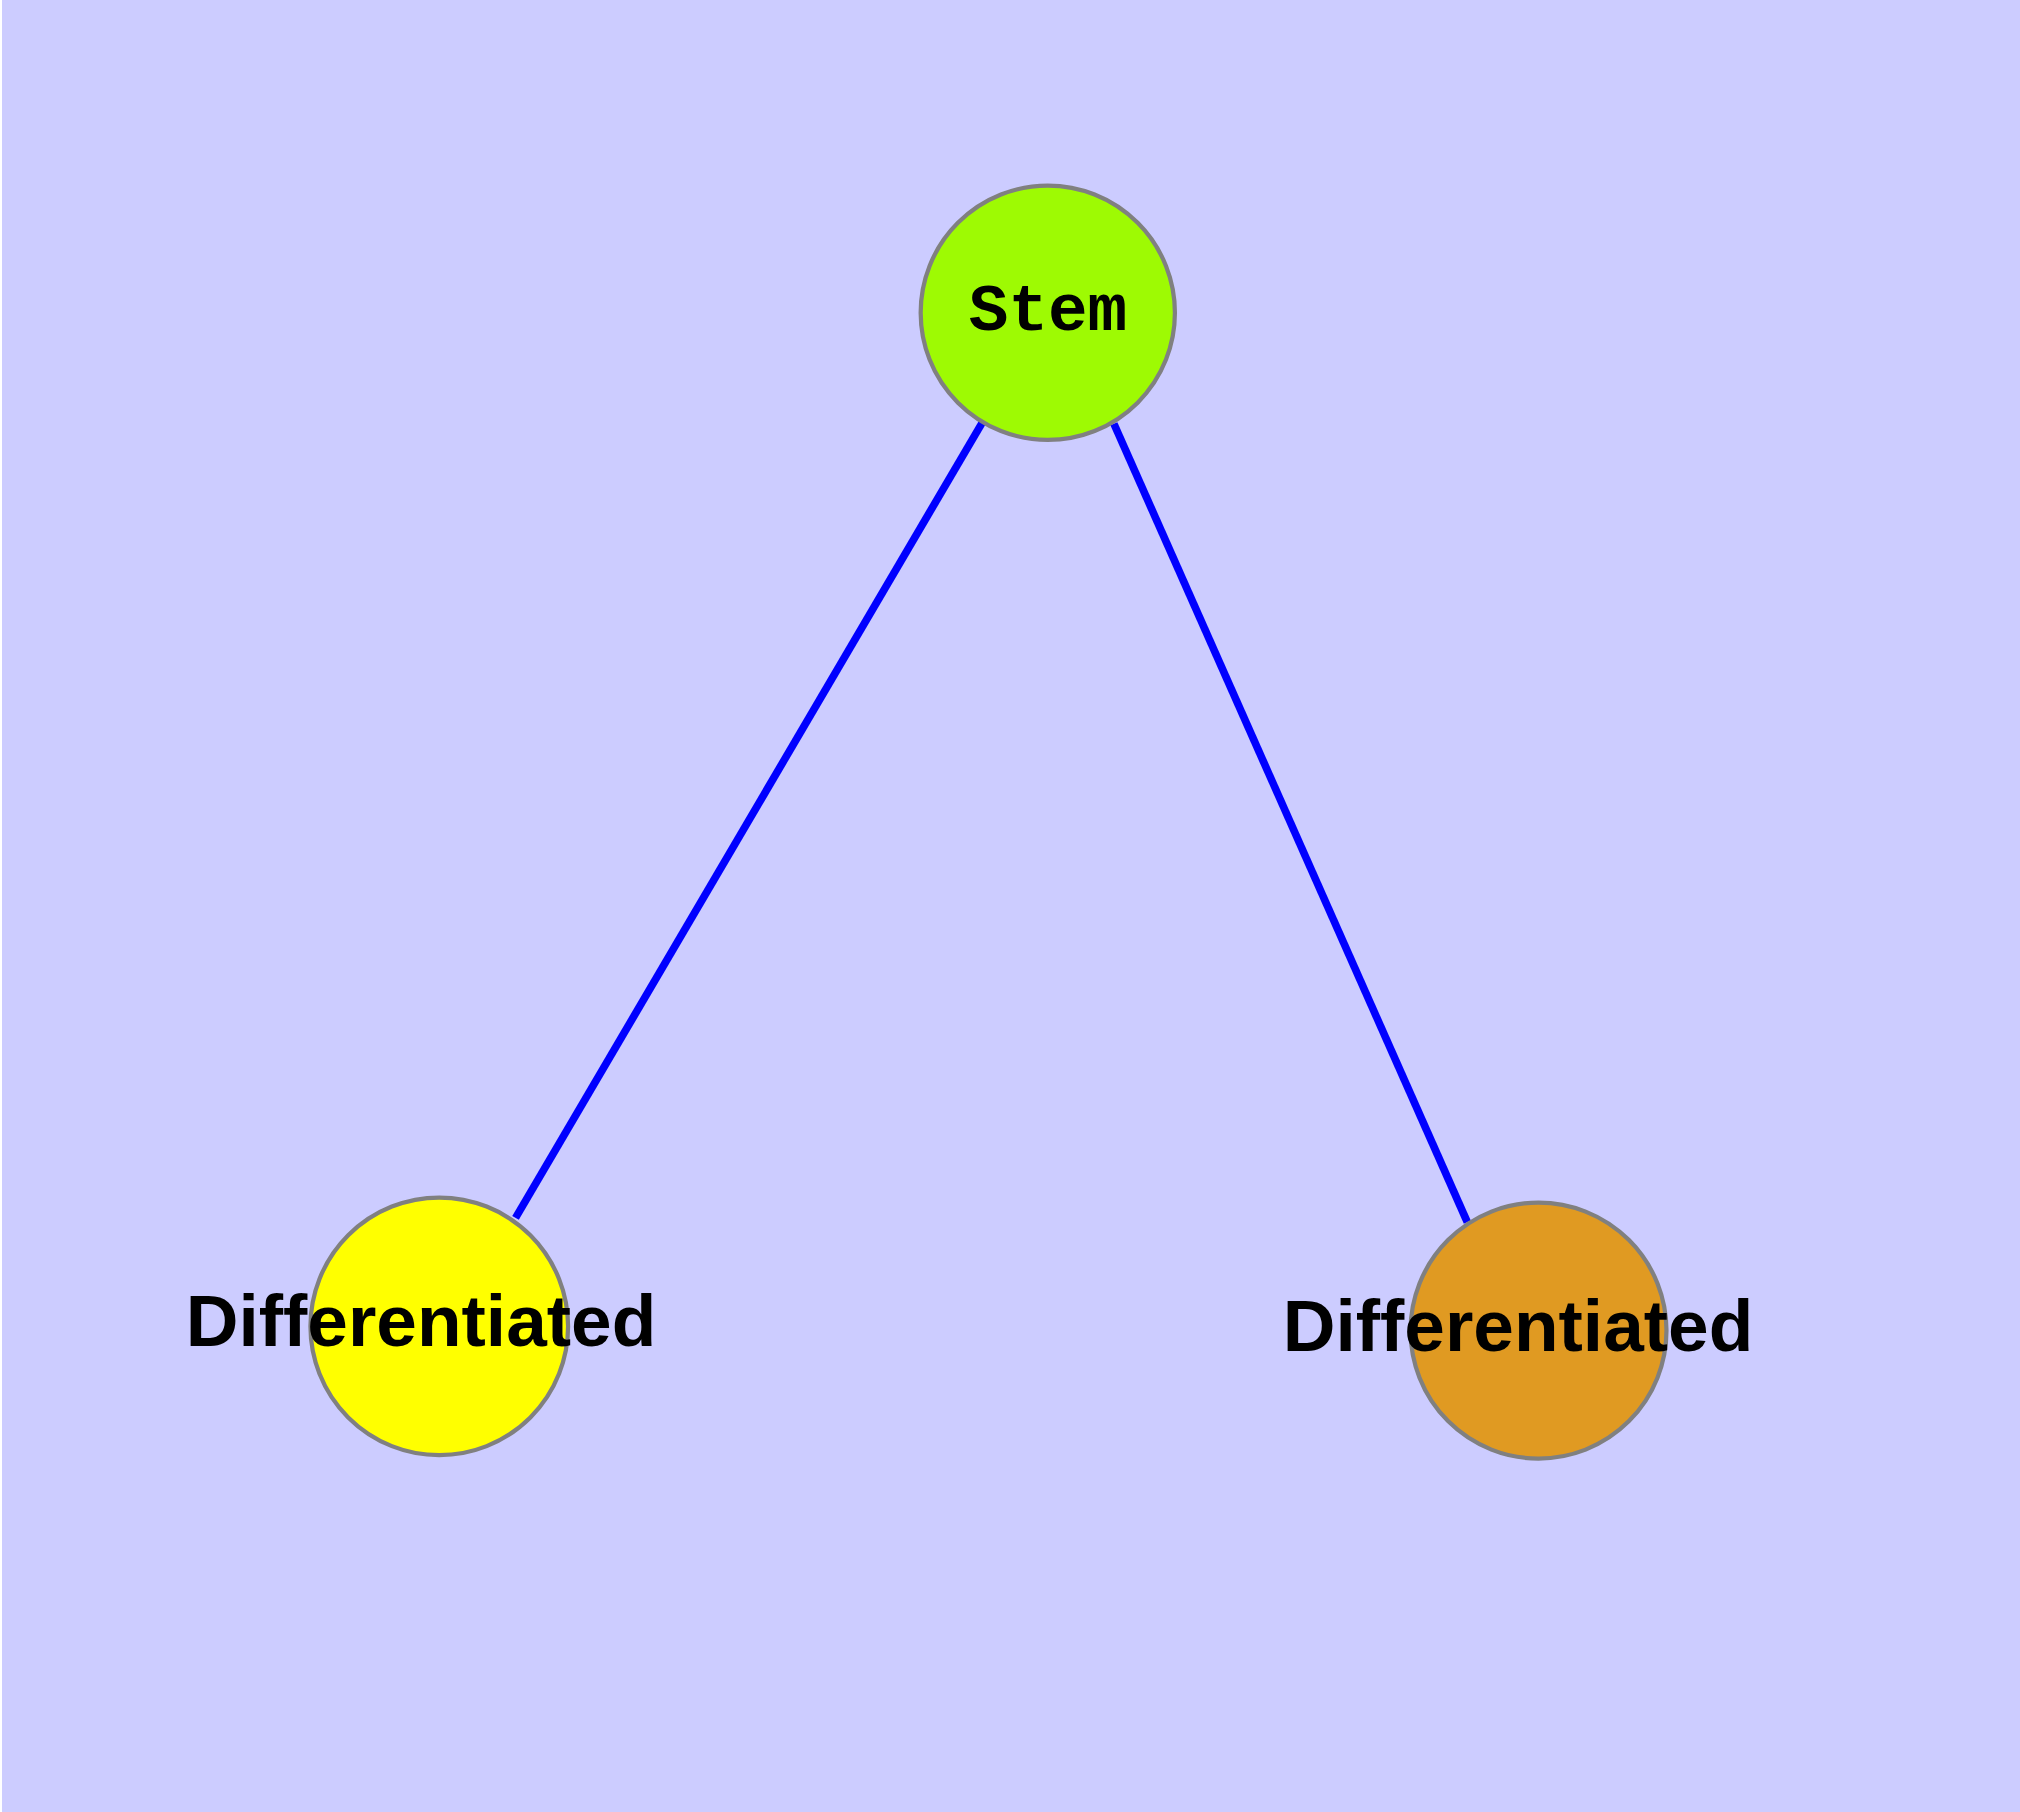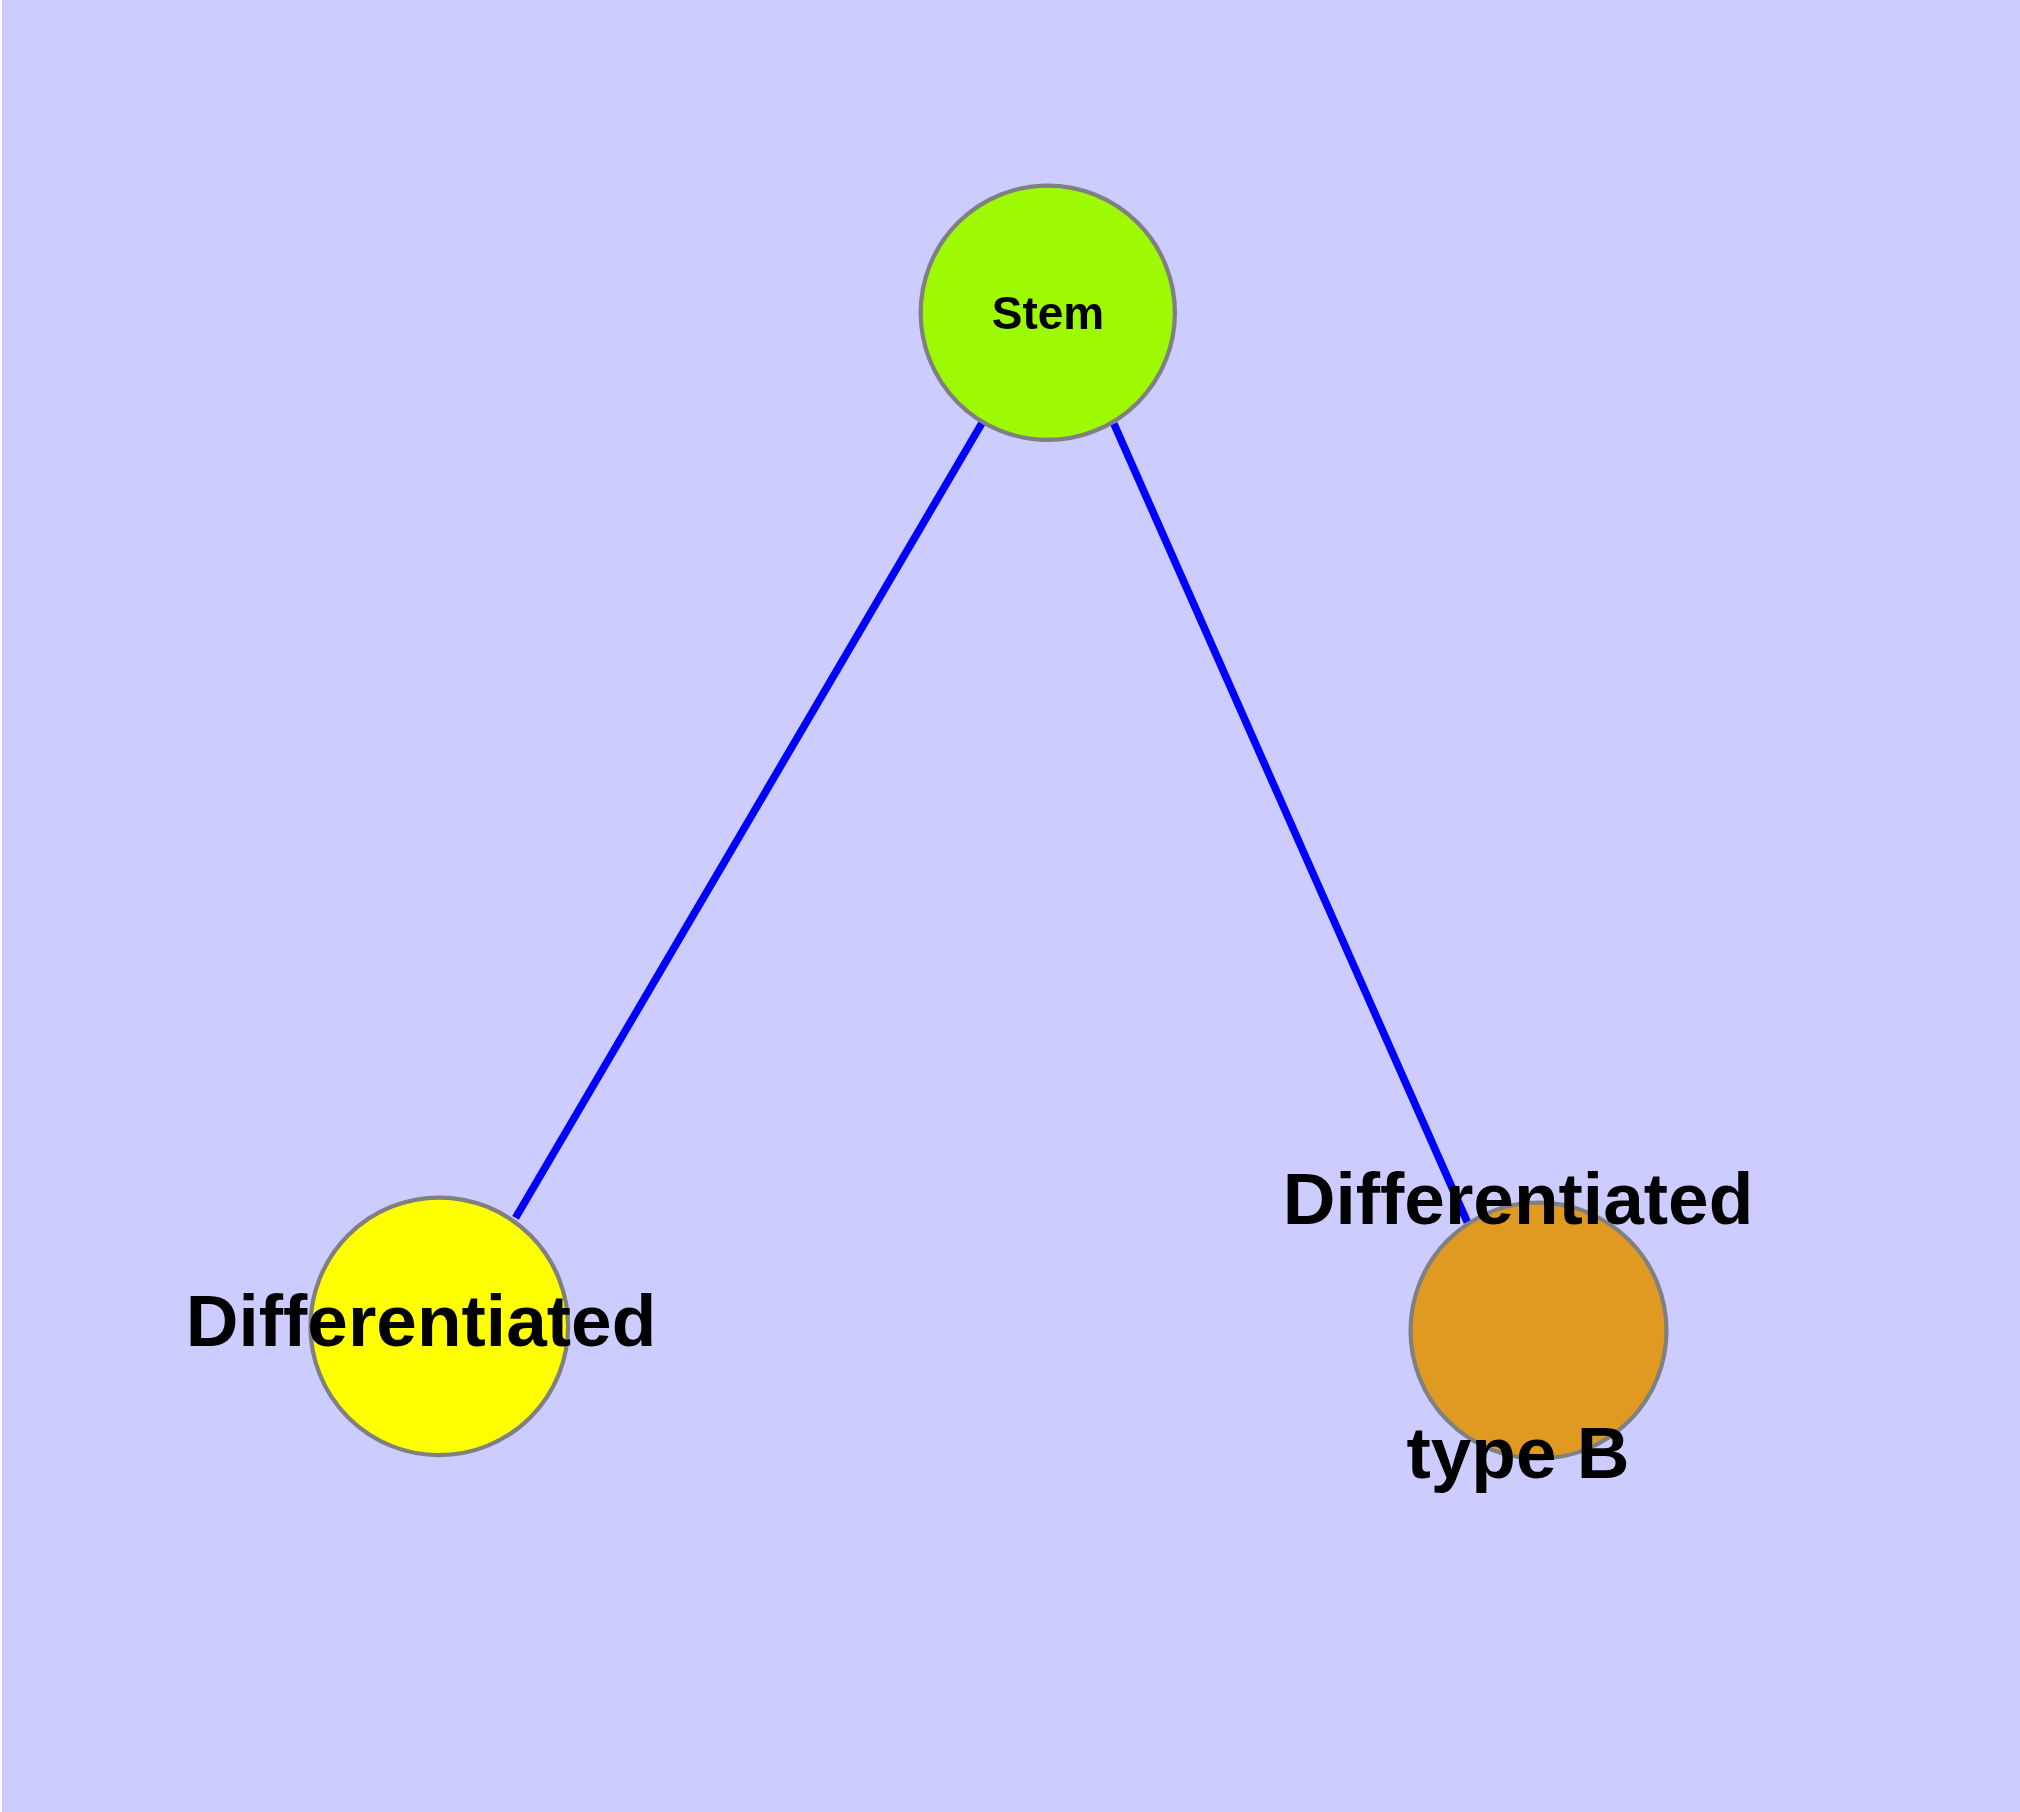--- a/index.html
+++ b/index.html
@@ -35,24 +35,25 @@
     color: #000000;
     font-family: "Liberation Sans", sans-serif;
     font-weight: bold;
     text-align: center;
     white-space: pre;
     line-height: 1.16;
     pointer-events: none;
     -webkit-font-smoothing: antialiased;
   }
   .label-stem {
-    font-size: 46px;
+    font-size: 66px;
     left: 1048px;
     top: 313px;
     transform: translate(-50%, -50%);
+    font-family: Liberation Mono, monospace;
   }
   .label-typea {
     font-size: 73px;
     left: 421px;
     top: 1322px;
     transform: translate(-50%, -50%);
   }
   .label-typeb {
     font-size: 73px;
     left: 1518px;
@@ -83,17 +84,16 @@
   <div class="node-label label-stem">
     <span class="label-line">Stem</span>
   </div>
 
   <div class="node-label label-typea">
     <span class="label-line">Differentiated</span>
   </div>
 
   <div class="node-label label-typeb">
     <span class="label-line">Differentiated</span>
-    <span class="label-line">type B</span>
   </div>
 
 </div>
 
 
 </body></html>

